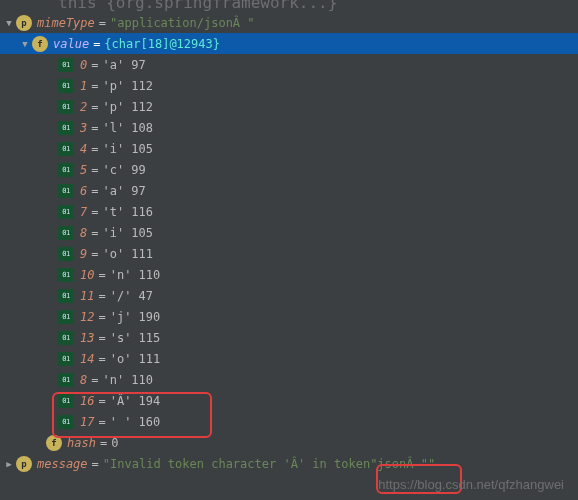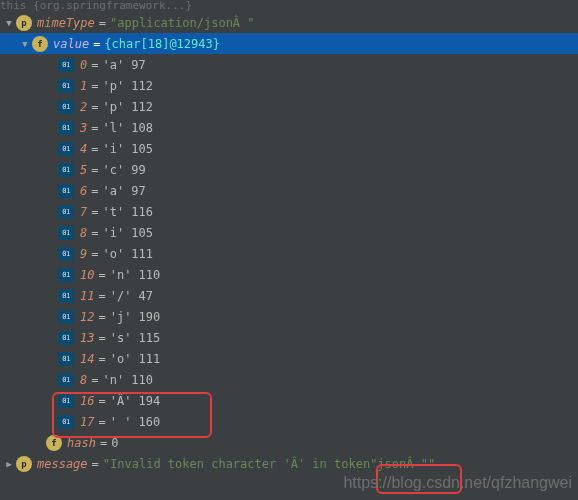--- a/index.html
+++ b/index.html
@@ -39,21 +39,21 @@
     font-size: 9px;
     font-weight: bold;
     margin-right: 5px;
     flex-shrink: 0;
   }
   .badge-p { background: #c9b35a; color: #2b2b2b; }
   .badge-f { background: #c9b35a; color: #2b2b2b; }
   .icon-01 {
     width: 16px;
     height: 14px;
-    background: #0c4a6e;
+    background: #14532d;
     border-radius: 2px;
     display: inline-flex;
     align-items: center;
     justify-content: center;
     font-size: 7px;
     color: #cfe3f5;
     margin-right: 6px;
     flex-shrink: 0;
     letter-spacing: -0.5px;
   }
@@ -63,33 +63,34 @@
   .obj { color: #bbbbbb; }
   .num { color: #bbbbbb; }
   .highlight-box {
     position: absolute;
     border: 2px solid #e03e3e;
     border-radius: 6px;
     pointer-events: none;
   }
   .watermark {
     position: absolute;
-    right: 6px;
+    right: 14px;
     bottom: 8px;
-    font-size: 16px;
+    font-size: 13px;
     color: #6e6e6e;
     font-family: sans-serif;
     text-align: center;
   }
   .indent-0 { padding-left: 4px; }
   .indent-1 { padding-left: 20px; }
   .indent-2 { padding-left: 58px; }
   .truncated-top {
     color: #6e6e6e;
-    font-size: 11px;
+    font-size: 16px;
+    padding-left: 58px;
     height: 12px;
     overflow: hidden;
     display: flex;
     align-items: flex-end;
   }
 </style>
 </head>
 <body>
 
 <div class="truncated-top">this   {org.springframework...}</div>

